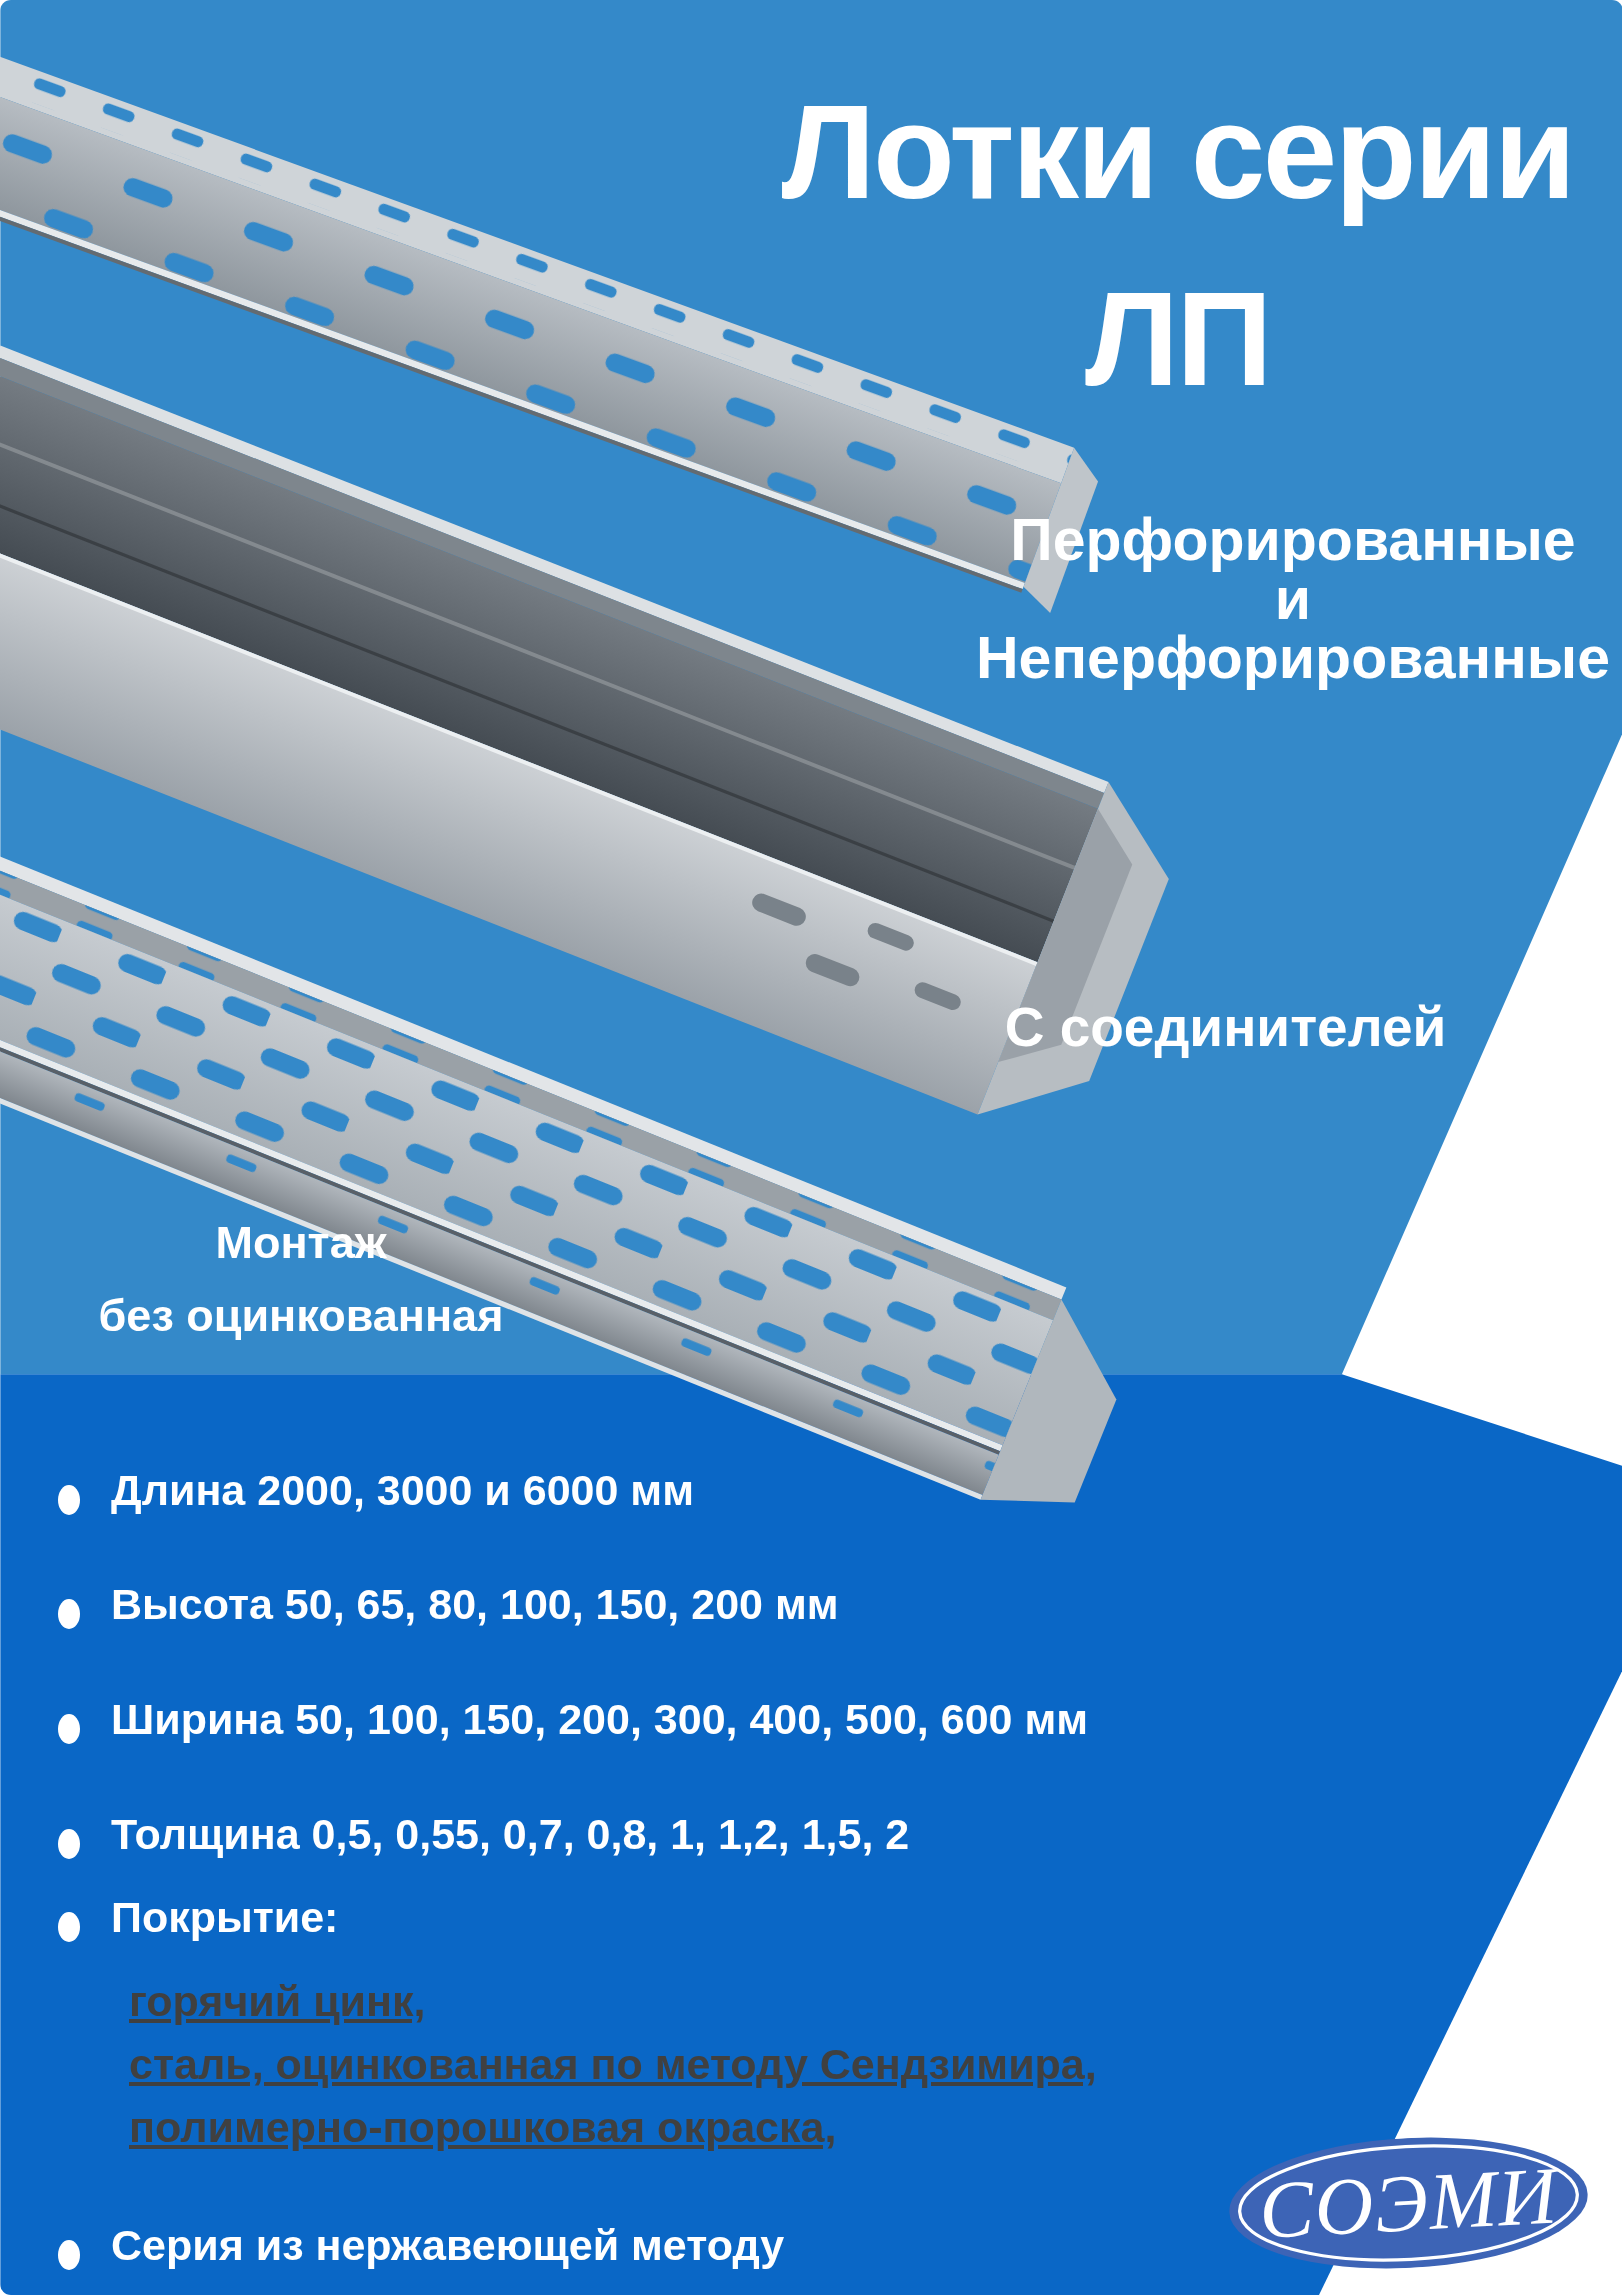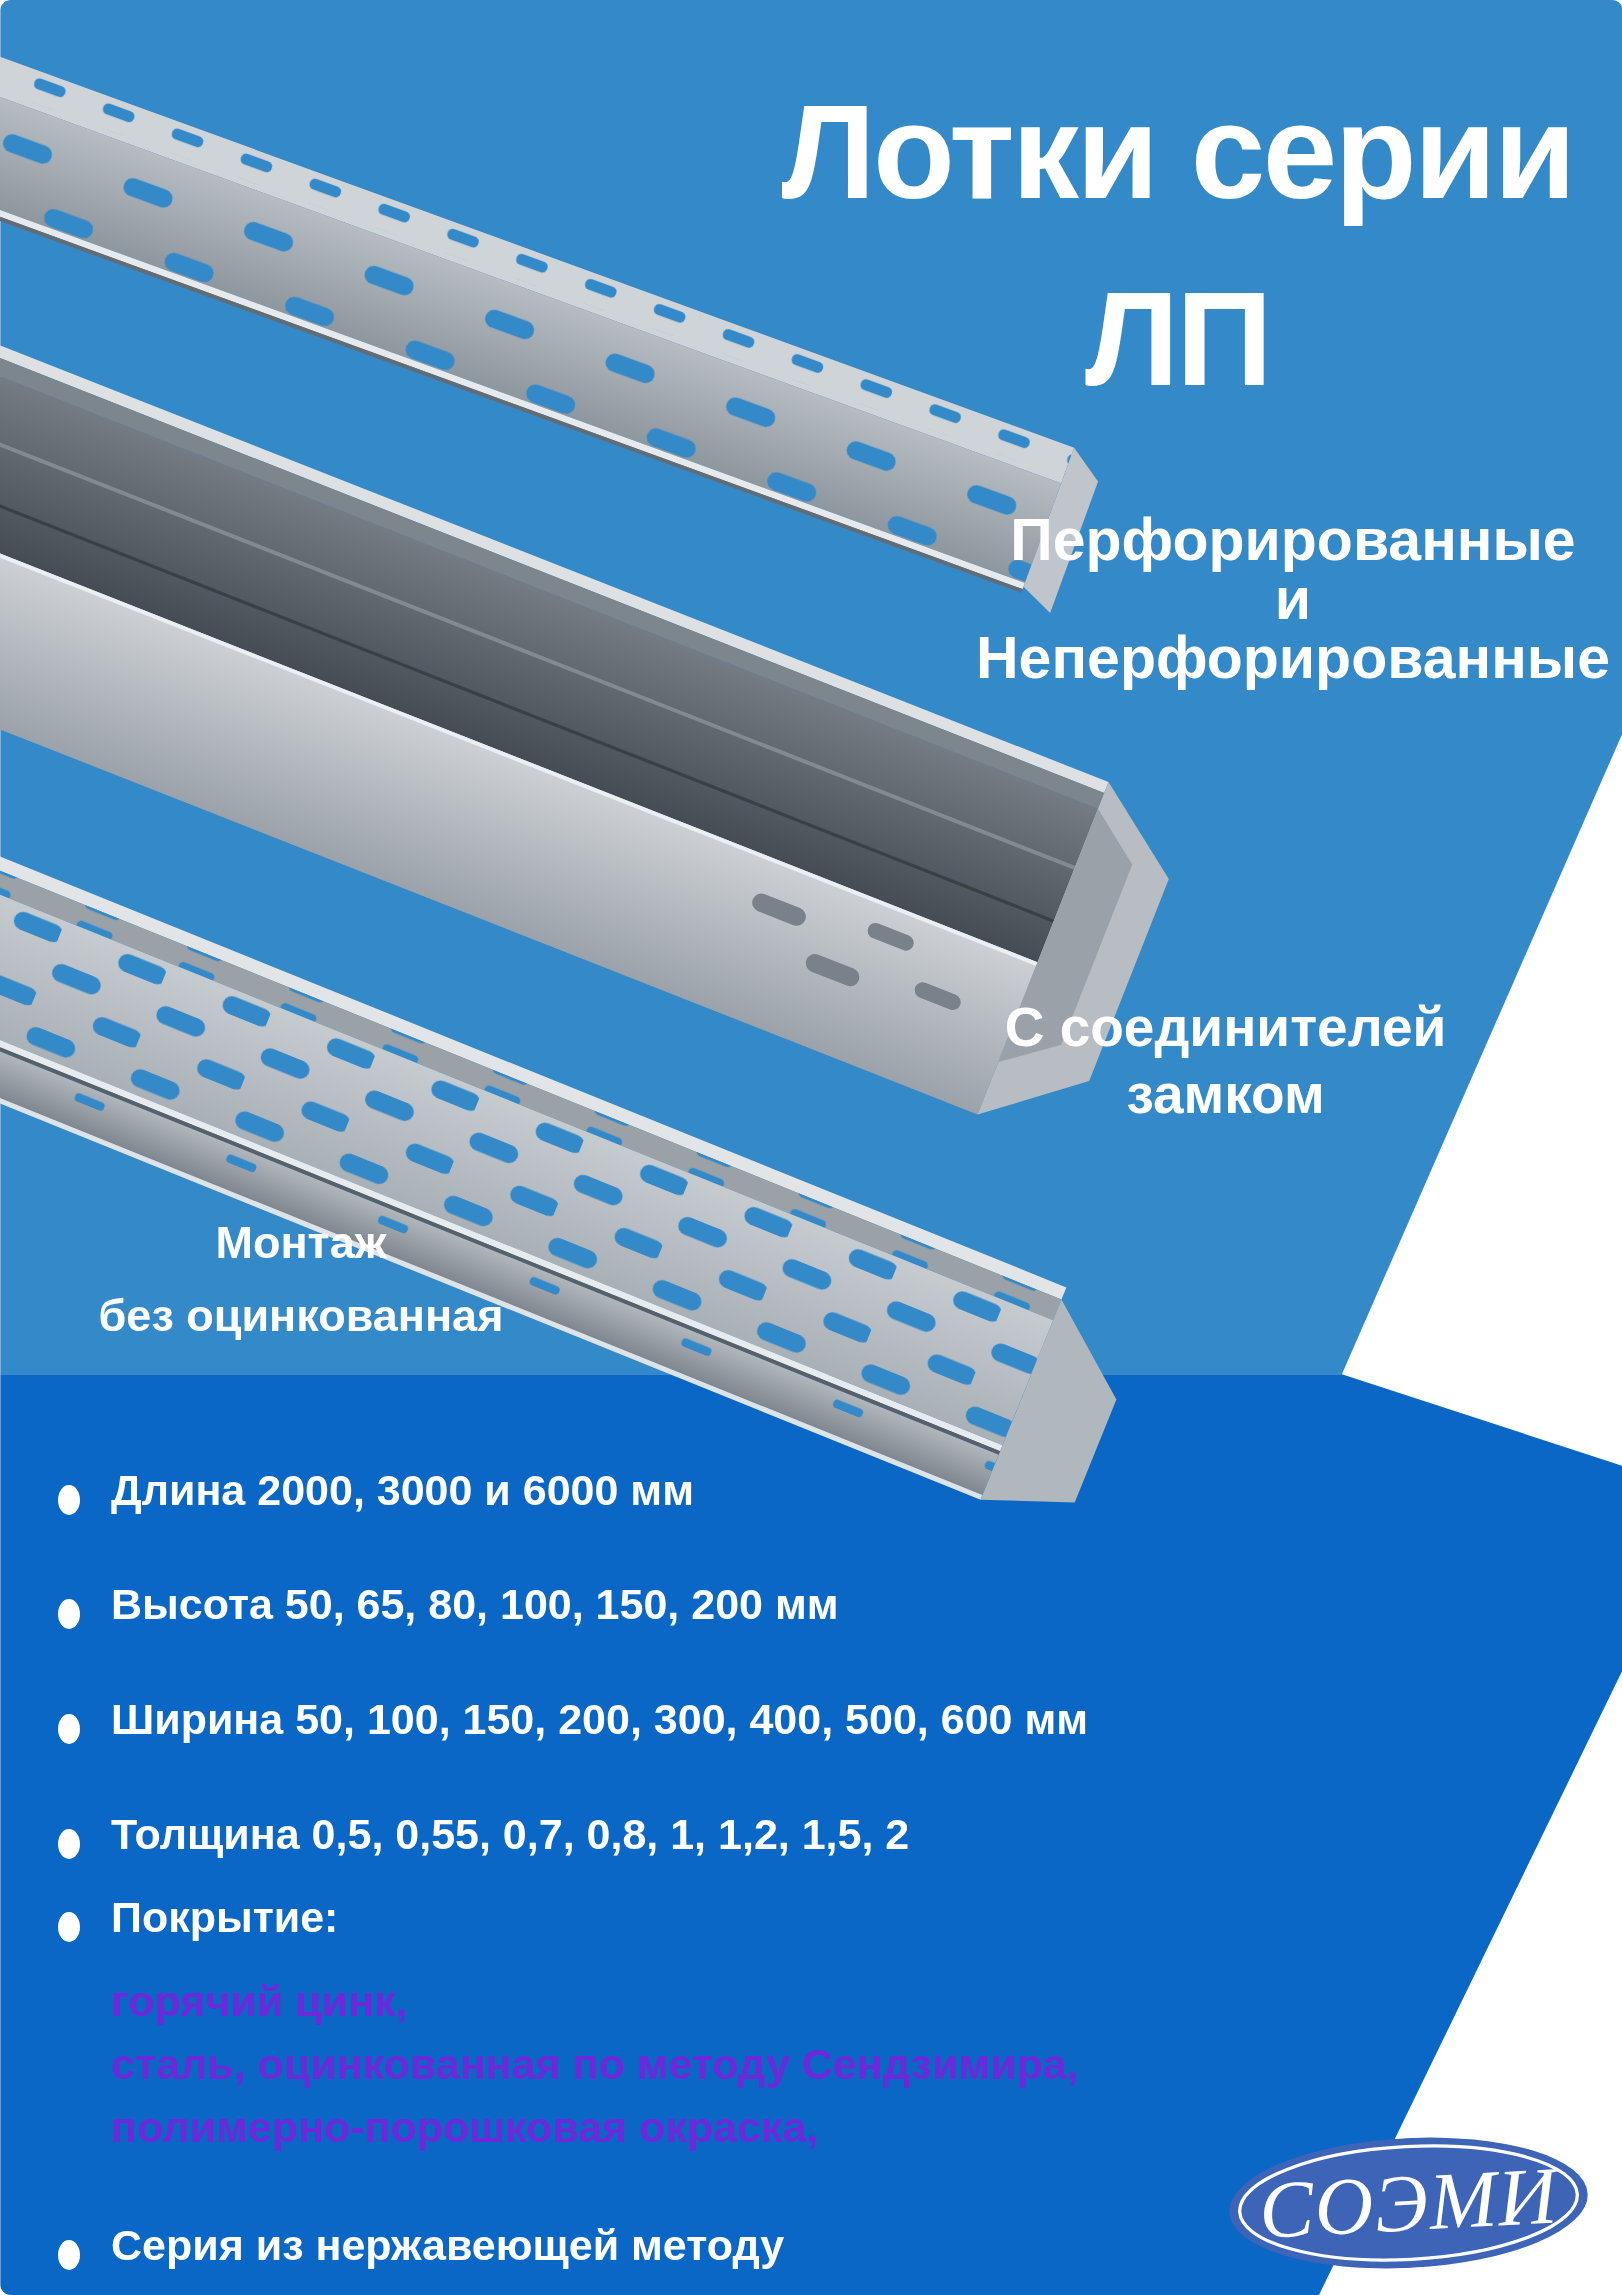--- a/index.html
+++ b/index.html
@@ -8,21 +8,21 @@
     background:#ffffff;font-family:"Liberation Sans", sans-serif;border-radius:11px;
   }
   .bg-svg{position:absolute;left:0;top:0;width:1623px;height:2295px;}
   .txt{position:absolute;color:#ffffff;font-weight:bold;text-align:center;}
   .title{left:713px;top:58px;width:929px;font-size:134px;line-height:187px;letter-spacing:-2.6px;}
   .label-perf{left:907px;top:511px;width:772px;font-size:59px;line-height:59px;}
   .label-lock{left:898px;top:994px;width:655px;font-size:55px;line-height:67px;}
   .label-mount{left:0px;top:1206px;width:602px;font-size:45px;line-height:73px;}
   .spec-row{position:absolute;left:58px;display:flex;align-items:flex-end;height:52px;color:#ffffff;font-weight:bold;font-size:43px;white-space:nowrap;}
   .dot{flex:0 0 auto;width:22px;height:30px;border-radius:50%;background:#ffffff;margin-right:31px;}
-  .spec-cont{position:absolute;left:111px;color:#6d28d9;font-weight:bold;font-size:43px;line-height:63px;white-space:nowrap;}
+  .spec-cont{position:absolute;left:129px;color:#404040;font-weight:bold;font-size:43px;line-height:63px;white-space:nowrap;text-decoration:underline;}
   .r1{top:1463px}.r2{top:1577px}.r3{top:1692px}.r4{top:1807px}.r5{top:1890px}
   .rc{top:1970px}.r6{top:2218px}
   .logo{position:absolute;left:1229px;top:2138px;width:359px;height:130px;transform:rotate(-3deg);}
   .logo text{
     font-family:"Liberation Serif", serif;font-style:italic;font-size:124px;
     fill:#ffffff;text-anchor:middle;dominant-baseline:middle;letter-spacing:2px;
   }
 </style>
 </head>
 <body>
@@ -122,21 +122,20 @@
   </div>
 
   <div class="txt label-perf">
     <div>Перфорированные</div>
     <div>и</div>
     <div>Неперфорированные</div>
   </div>
 
   <div class="txt label-lock">
     <div>С соединителей</div>
-    <div>замком</div>
   </div>
 
   <div class="txt label-mount">
     <div>Монтаж</div>
     <div>без оцинкованная</div>
   </div>
 
   <div class="spec-row r1">
     <span class="dot"></span>
     <span>Длина 2000, 3000 и 6000 мм</span>

